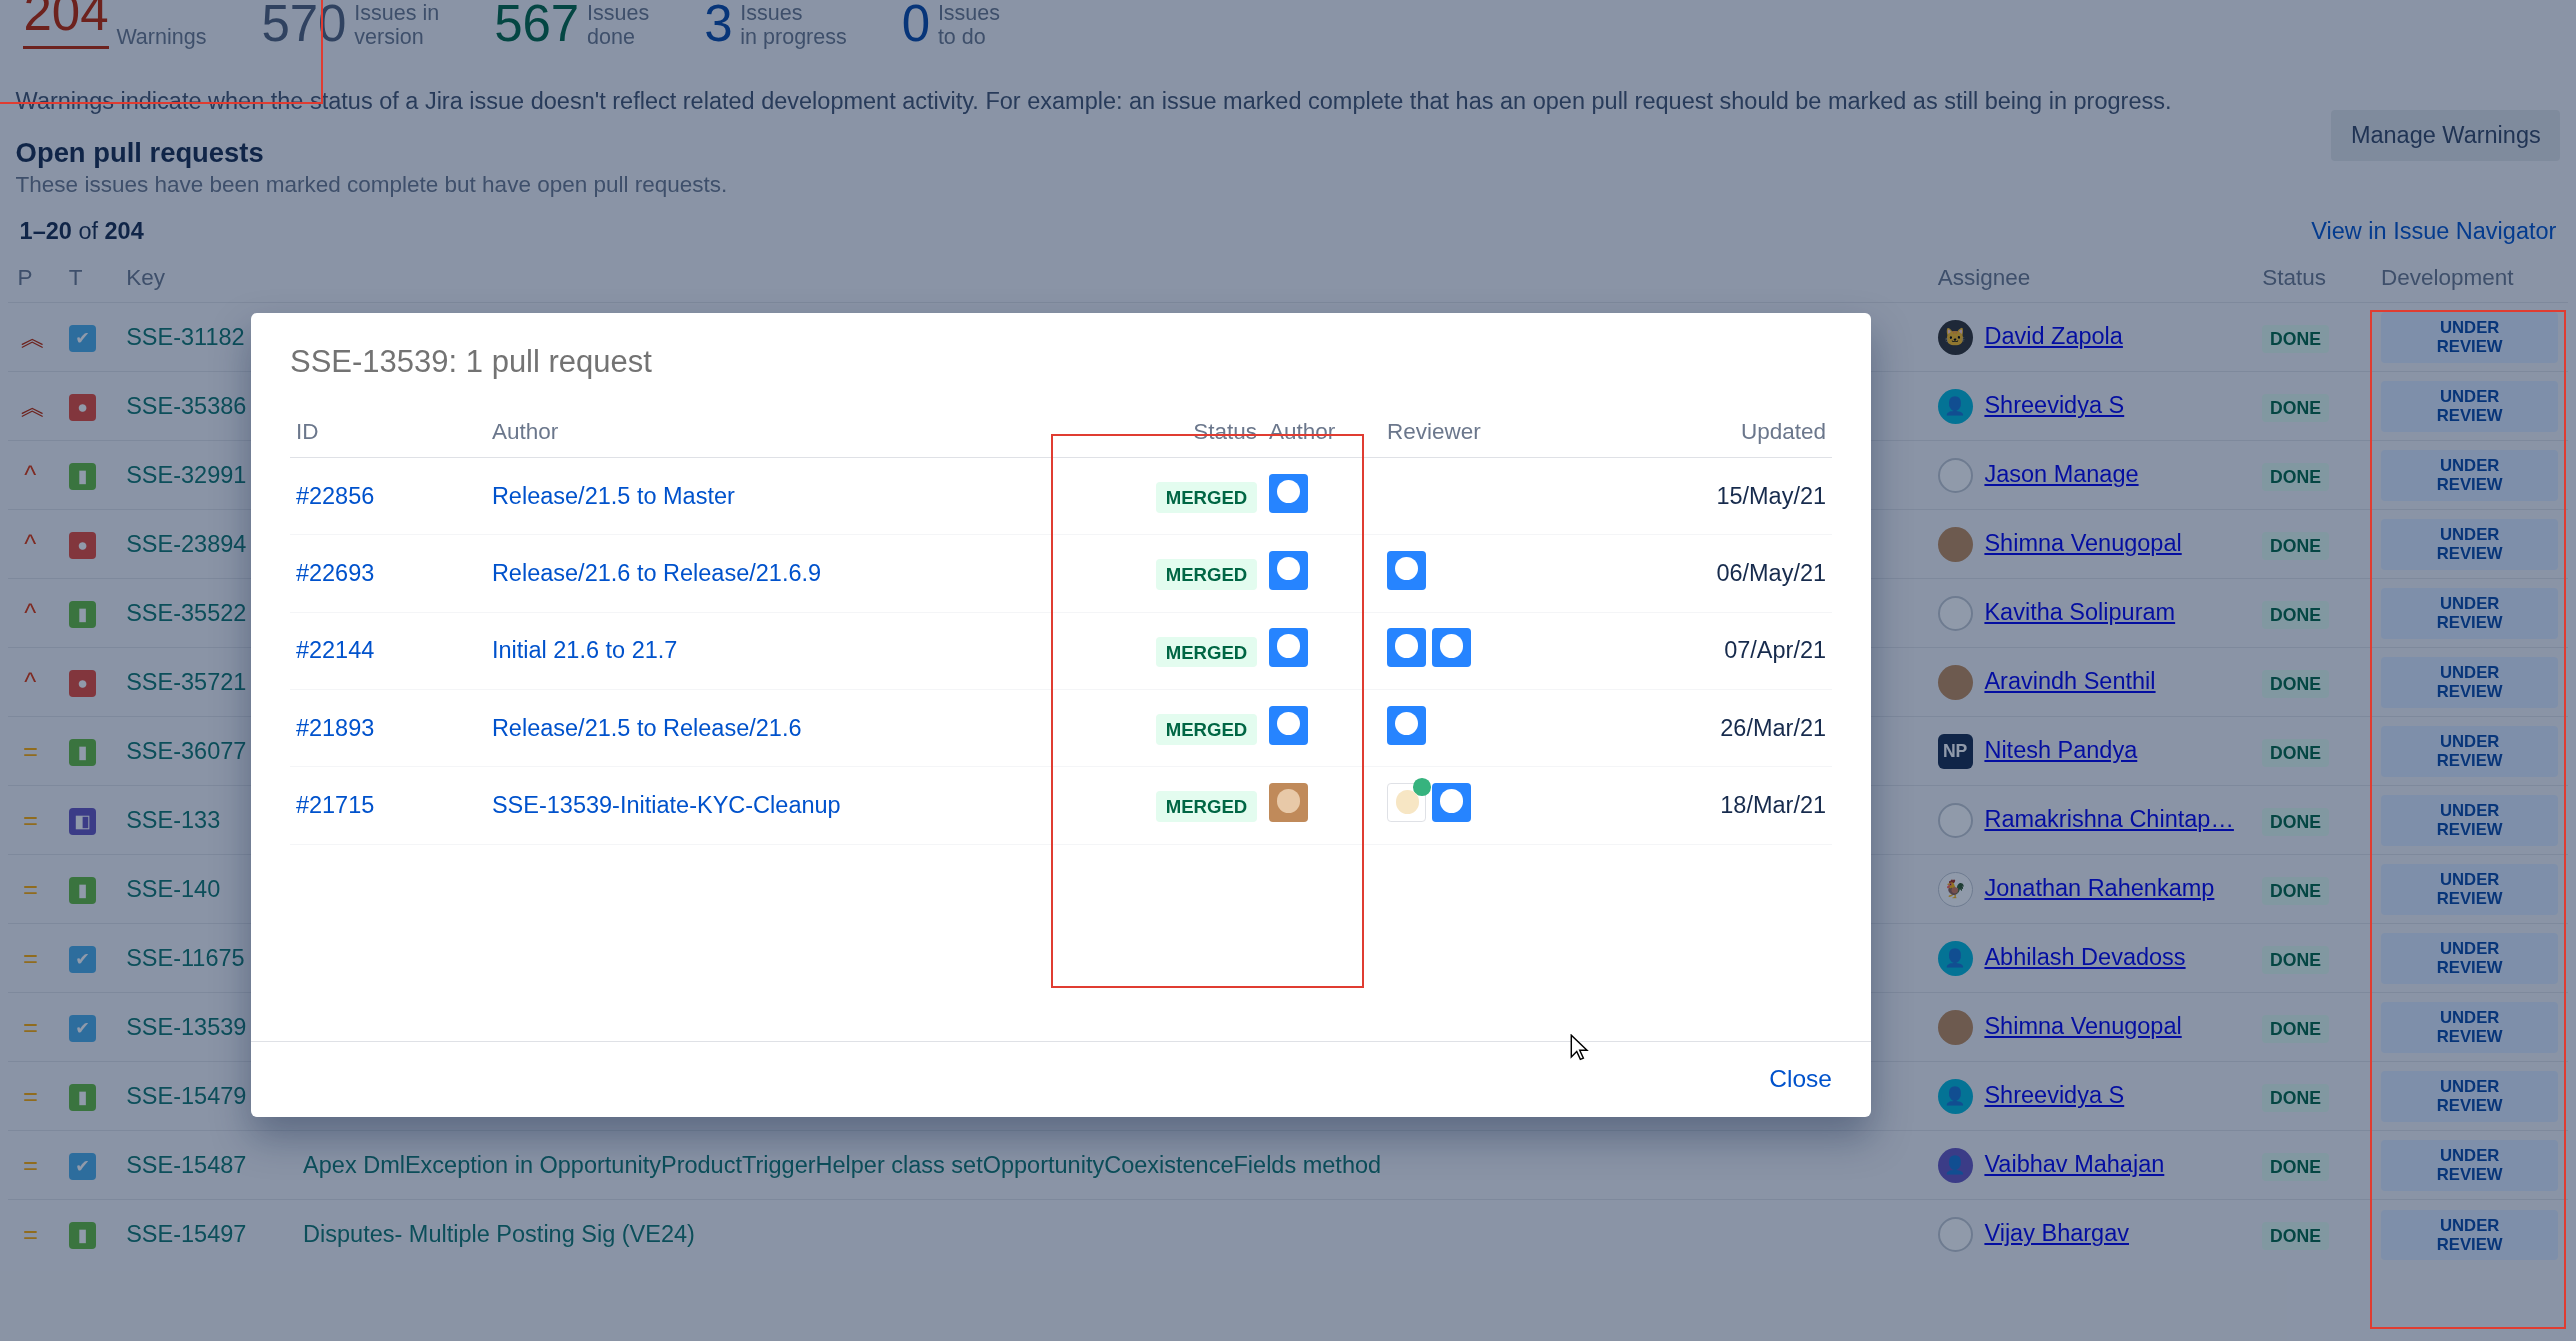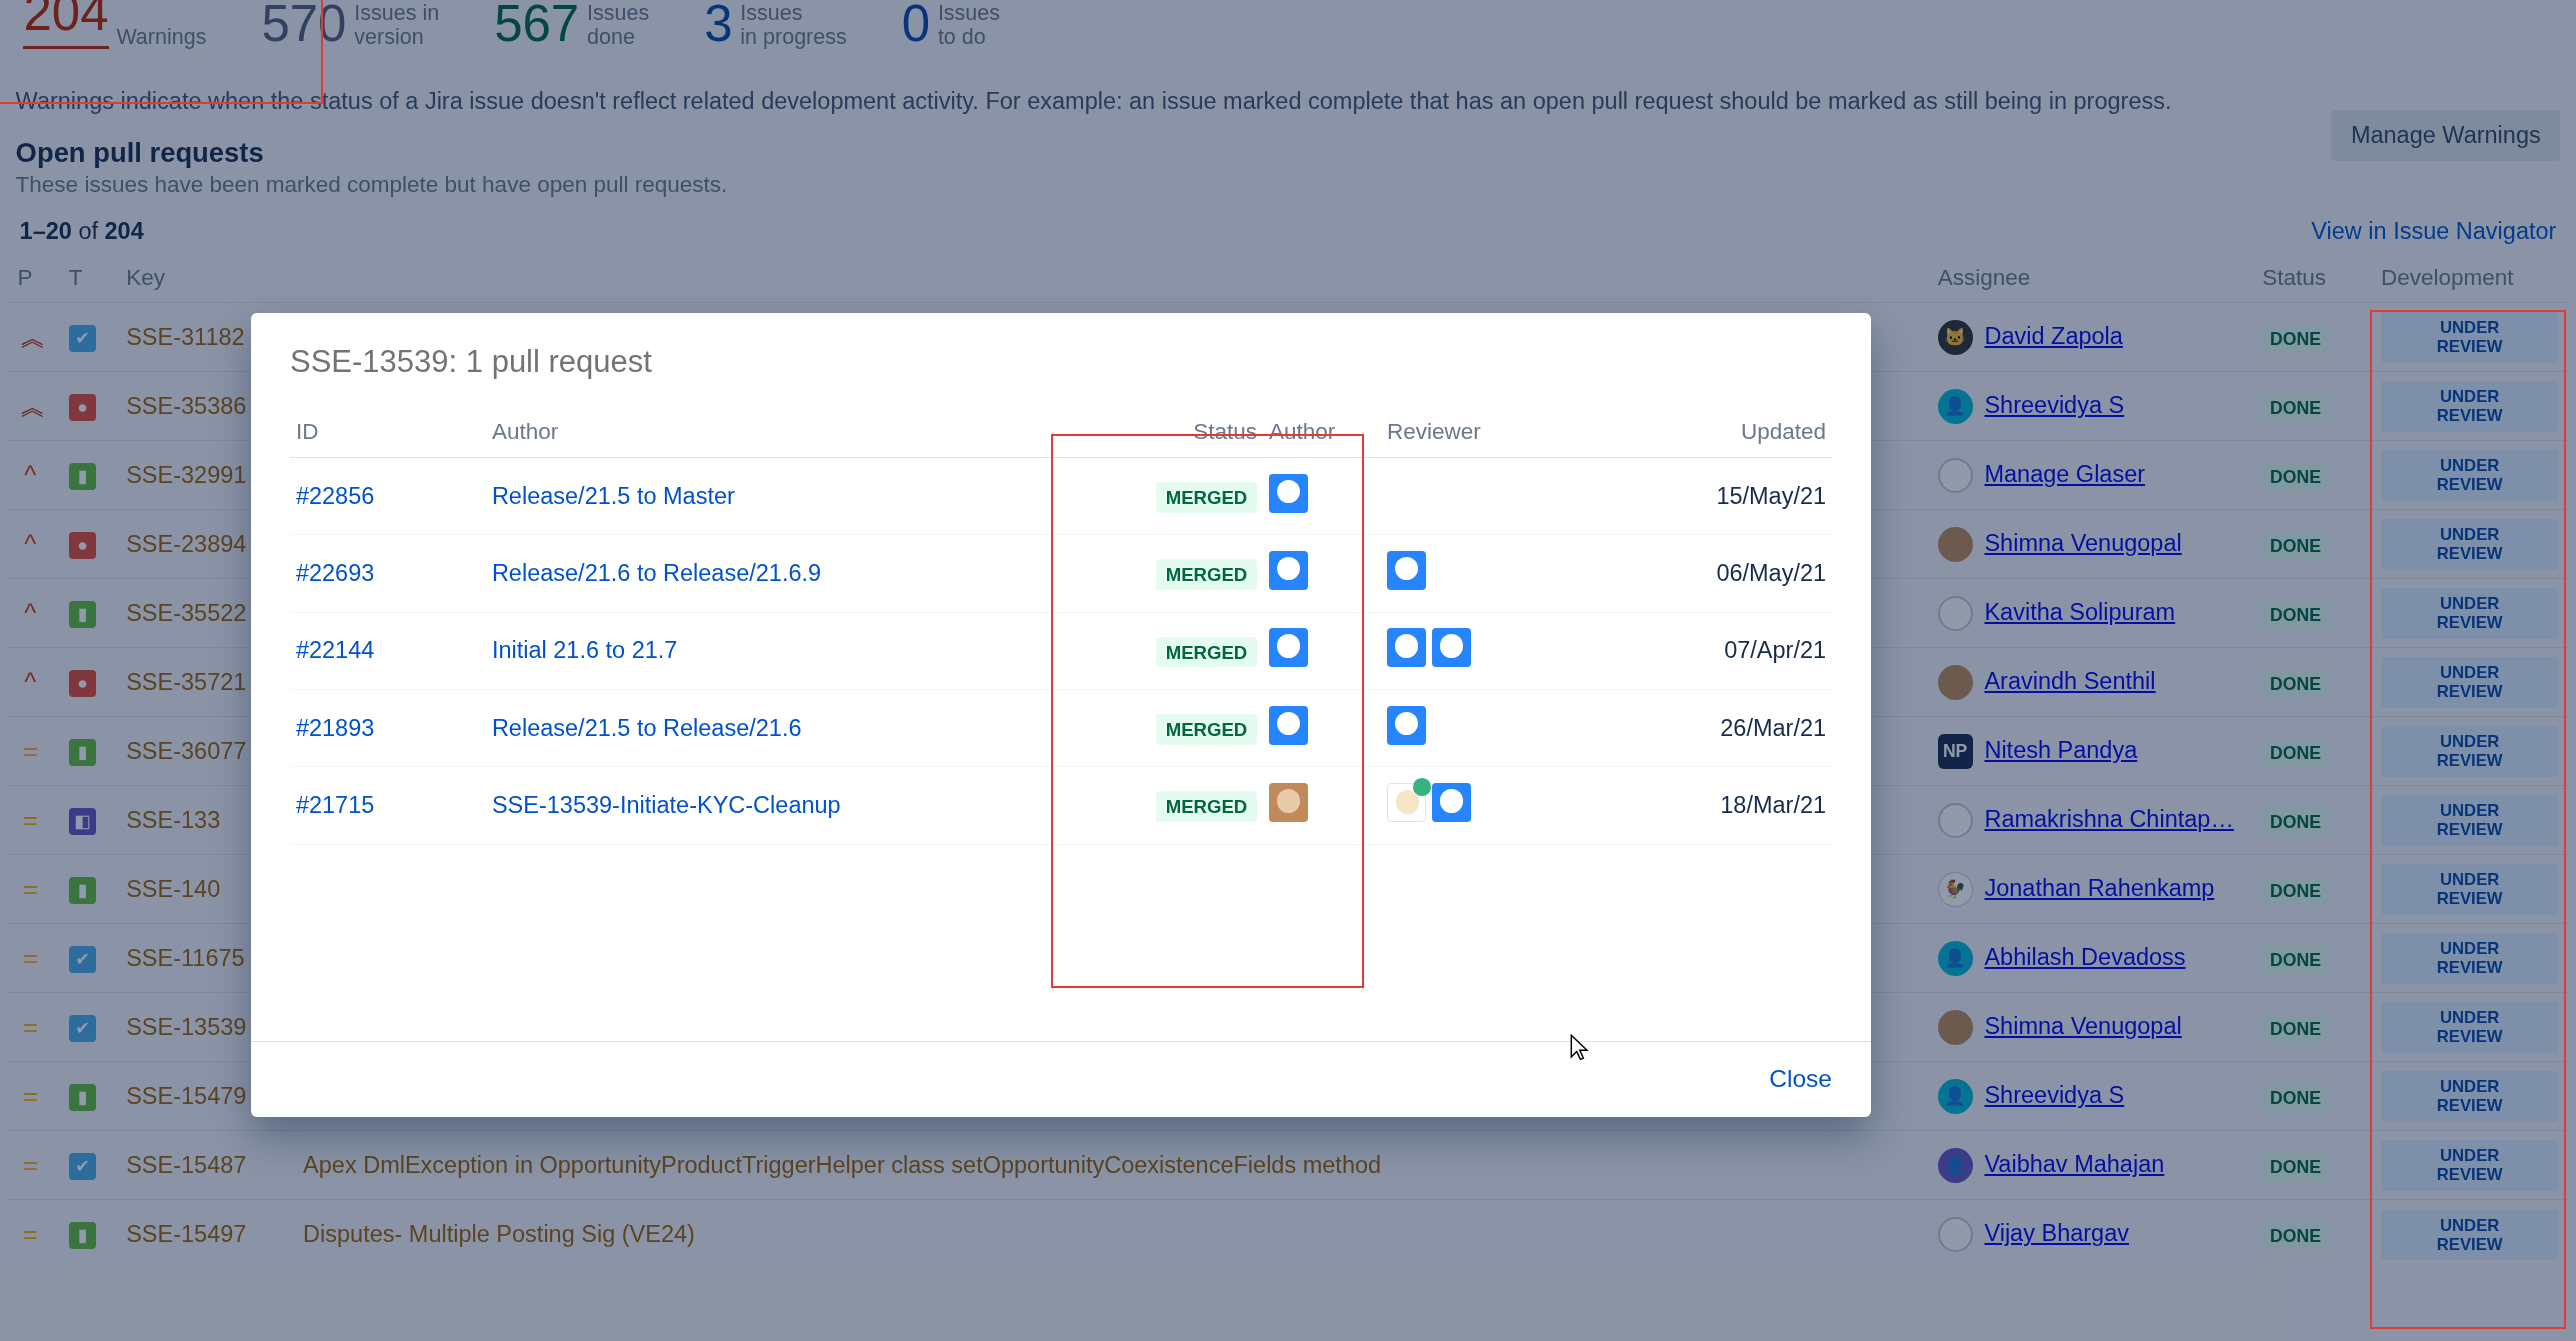--- a/index.html
+++ b/index.html
@@ -106,21 +106,21 @@
     padding: 11.8px 9.8px;
   }
   table.issues td {
     padding: 7.8px 9.8px;
     border-top: 1px solid #dfe1e6;
     font-size: 23.5px;
     vertical-align: middle;
     height: 69px;
   }
   table.issues td.key a,
-  table.issues td.summary a { color: #a16207; text-decoration: none; }
+  table.issues td.summary a { color: #0f766e; text-decoration: none; }
 
   col.c-p    { width: 51px; }
   col.c-t    { width: 57px; }
   col.c-key  { width: 176px; }
   col.c-sum  { width: 1626px; }
   col.c-asg  { width: 323px; }
   col.c-stat { width: 118px; }
   col.c-dev  { width: 196px; }
 
   
@@ -310,21 +310,21 @@
     <td><span class="status-done">DONE</span></td>
     <td>
             <span class="dev-badge">UNDER<br>REVIEW</span>
           </td>
         </tr>
         <tr>
     <td><span class="pri high">^</span></td>
     <td><span class="type story">▮</span></td>
     <td class="key"><a href="#">SSE-32991</a></td>
     <td class="summary"></td>
-    <td class="assignee-cell"><span class="av ring"></span><a href="#">Manage Glaser</a></td>
+    <td class="assignee-cell"><span class="av ring"></span><a href="#">Jason Manage</a></td>
     <td><span class="status-done">DONE</span></td>
     <td>
             <span class="dev-badge">UNDER<br>REVIEW</span>
           </td>
         </tr>
         <tr>
     <td><span class="pri high">^</span></td>
     <td><span class="type bug">●</span></td>
     <td class="key"><a href="#">SSE-23894</a></td>
     <td class="summary"></td>

